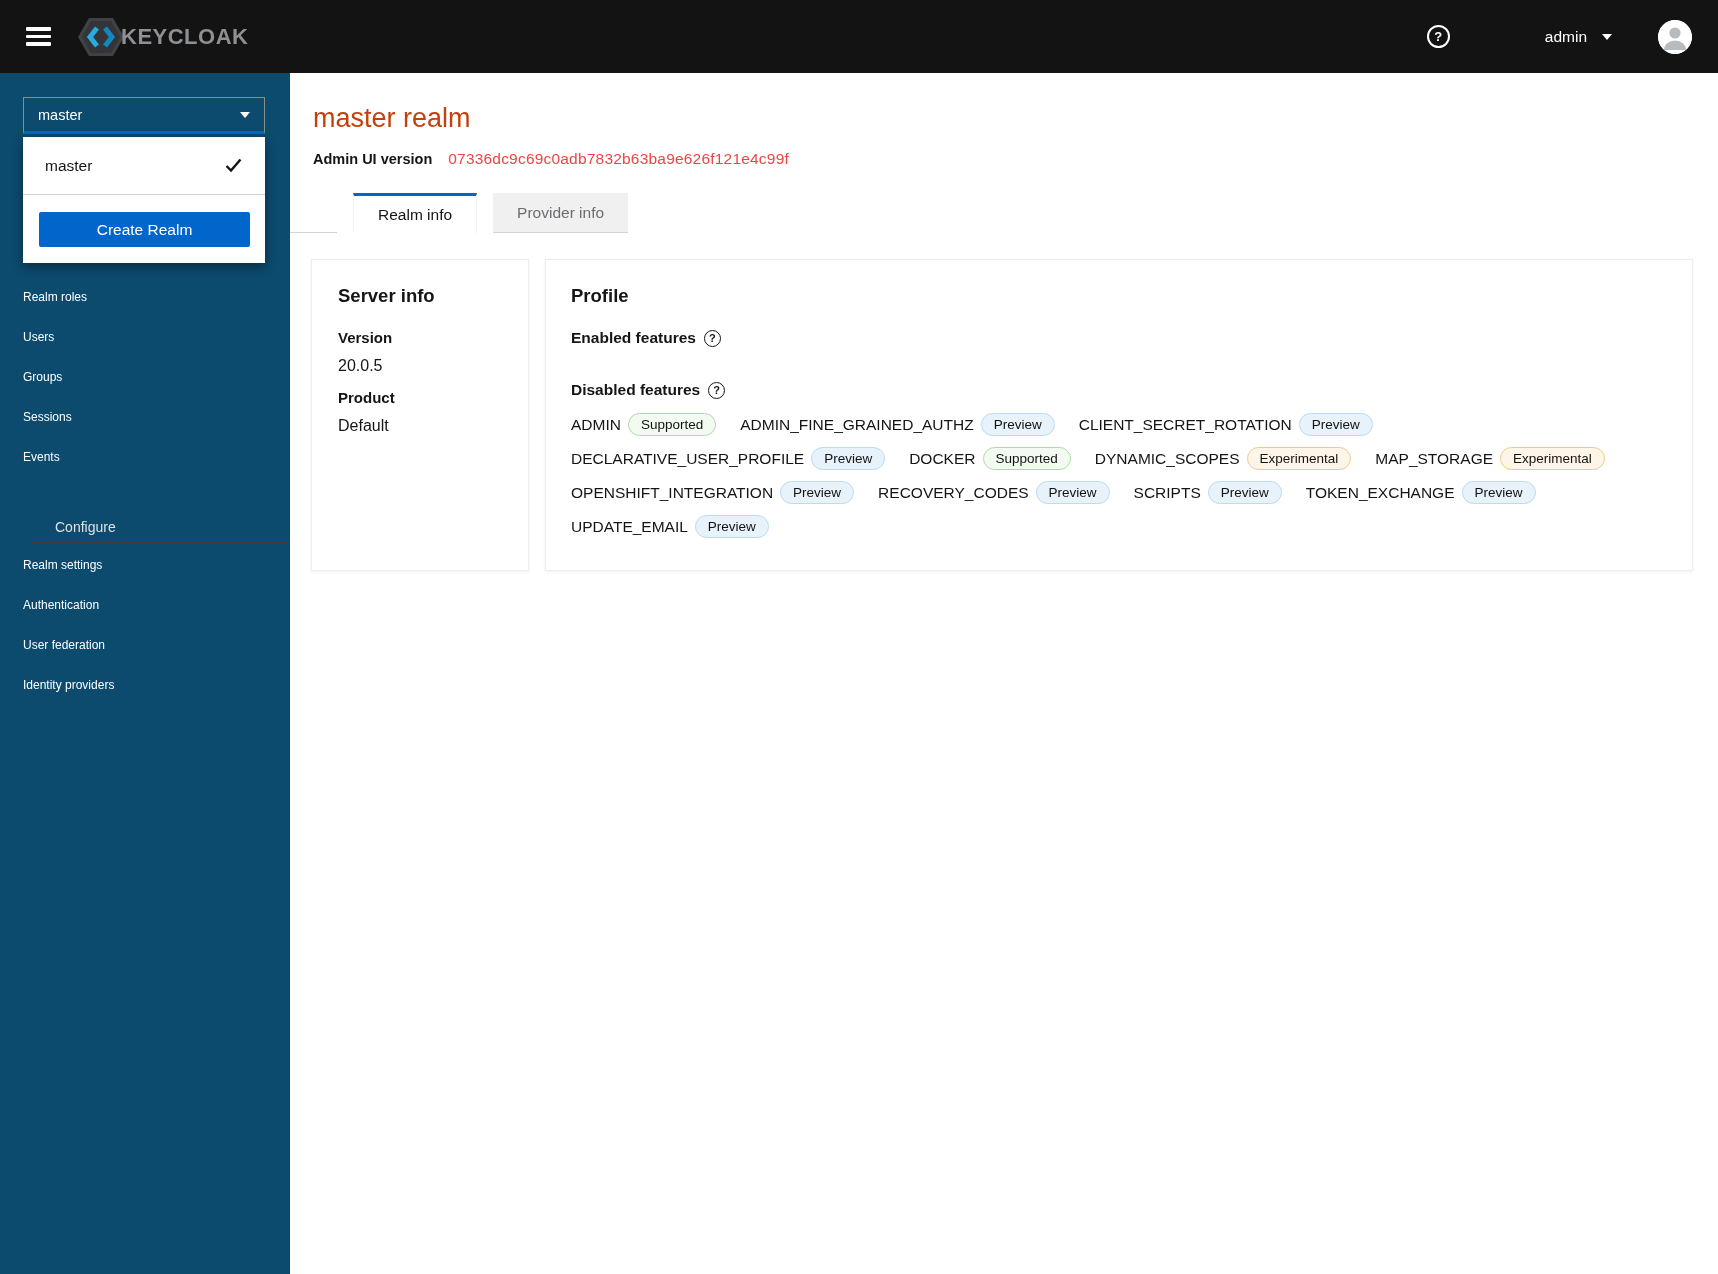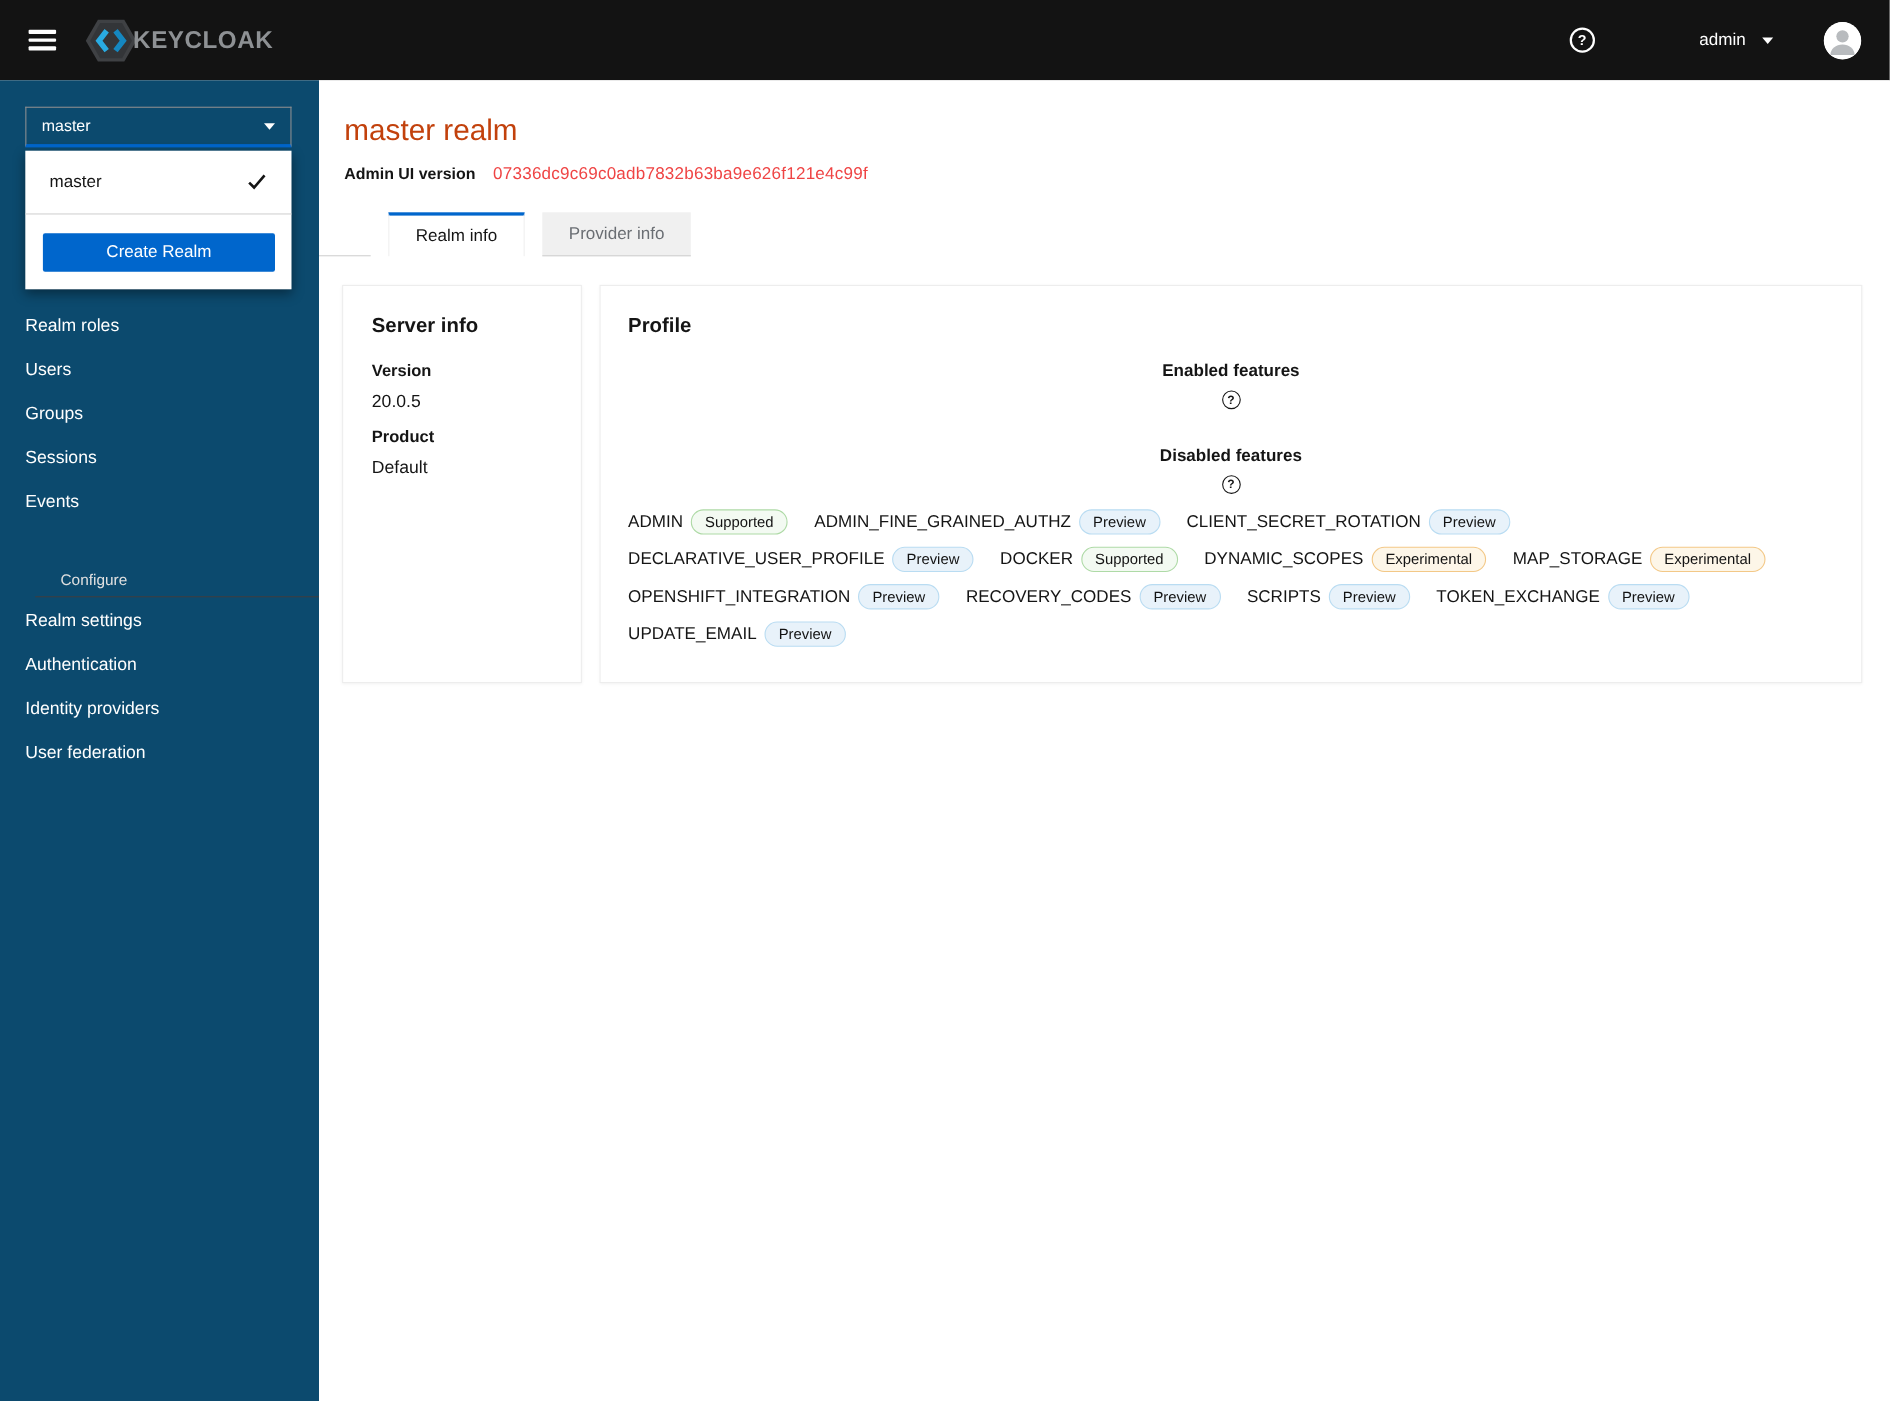--- a/index.html
+++ b/index.html
@@ -55,21 +55,21 @@
   }
   .realm-option .check { margin-left:auto; width:19px; height:19px; }
   .create-realm-btn {
     display:block; margin:17px 15px 0 16px; width:211px; height:35px;
     background:#0066cc; border:none; border-radius:2px;
     color:#ffffff; font-size:15.5px; font-family:inherit; cursor:pointer;
   }
   .nav { position:absolute; top:204px; left:0; right:0; }
   .nav-item {
     height:40px; display:flex; align-items:center; padding-left:23px;
-    color:#ffffff; font-size:16px; cursor:pointer;
+    color:#ffffff; font-size:12px; cursor:pointer;
   }
   .nav-configure { position:absolute; top:438px; left:0; right:0; }
   .nav-section-title {
     height:32px; line-height:32px; padding-left:23px;
     color:#e0e0e0; font-size:14px; border-bottom:1px solid #3c3f42; margin-bottom:2px;margin-left:32px;
   }
 
   
   .main { flex:1; background:#ffffff; }
   .page-header { padding:30px 24px 0 23px; }
@@ -92,21 +92,21 @@
   .card-title { font-size:18.5px; font-weight:bold; color:#151515; margin:0; }
   .card-server { width:218px; flex-shrink:0; padding:25px 26px; }
   .card-profile { flex:1; padding:25px 25px 32px; }
 
   .server-list { margin:22px 0 0; }
   .server-list dt { font-weight:bold; font-size:15px; color:#151515; margin:0 0 11px; }
   .server-list dd { margin:0 0 14px; font-size:16px; color:#151515; }
 
   .feature-group-label {
     display:flex; align-items:center; gap:8px;
-    font-weight:bold; font-size:15.5px; color:#151515; margin-top:22px;flex-direction:column;
+    font-weight:bold; font-size:15.5px; color:#151515; margin-top:22px;
   }
   .feature-group-label.disabled-gap { margin-top:34px; }
   .help-q {
     width:17px; height:17px; border:1.6px solid #151515; border-radius:50%;
     font-size:11px; font-weight:bold; color:#151515;
     display:inline-flex; align-items:center; justify-content:center; cursor:pointer;
   }
   .features { display:flex; flex-wrap:wrap; gap:11px 24px; margin-top:14px; max-width:1100px; }
   .feature { display:flex; align-items:center; gap:7px; font-size:15.5px; color:#151515; }
   .badge {
@@ -174,22 +174,22 @@
       <div class="nav-item">Users</div>
       <div class="nav-item">Groups</div>
       <div class="nav-item">Sessions</div>
       <div class="nav-item">Events</div>
     </nav>
 
     <nav class="nav-configure">
       <div class="nav-section-title">Configure</div>
       <div class="nav-item">Realm settings</div>
       <div class="nav-item">Authentication</div>
+      <div class="nav-item">User federation</div>
       <div class="nav-item">Identity providers</div>
-      <div class="nav-item">User federation</div>
     </nav>
   </aside>
 
   <main class="main">
     <div class="page-header">
       <h1 class="page-title">master realm</h1>
       <div class="version-row">
         <span class="version-label">Admin UI version</span>
         <span class="version-value">07336dc9c69c0adb7832b63ba9e626f121e4c99f</span>
       </div>

